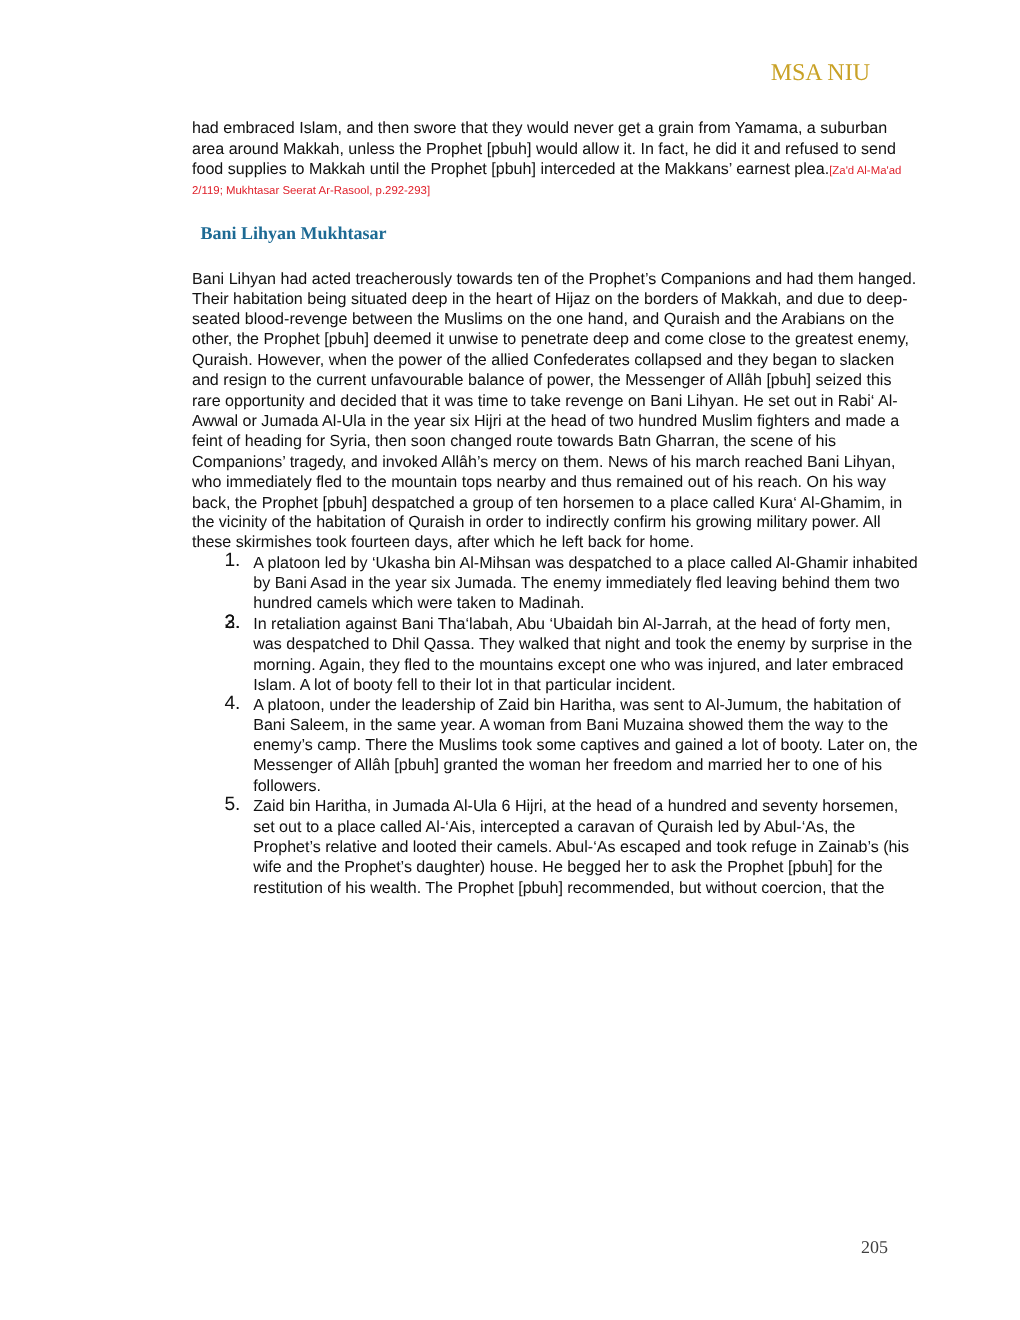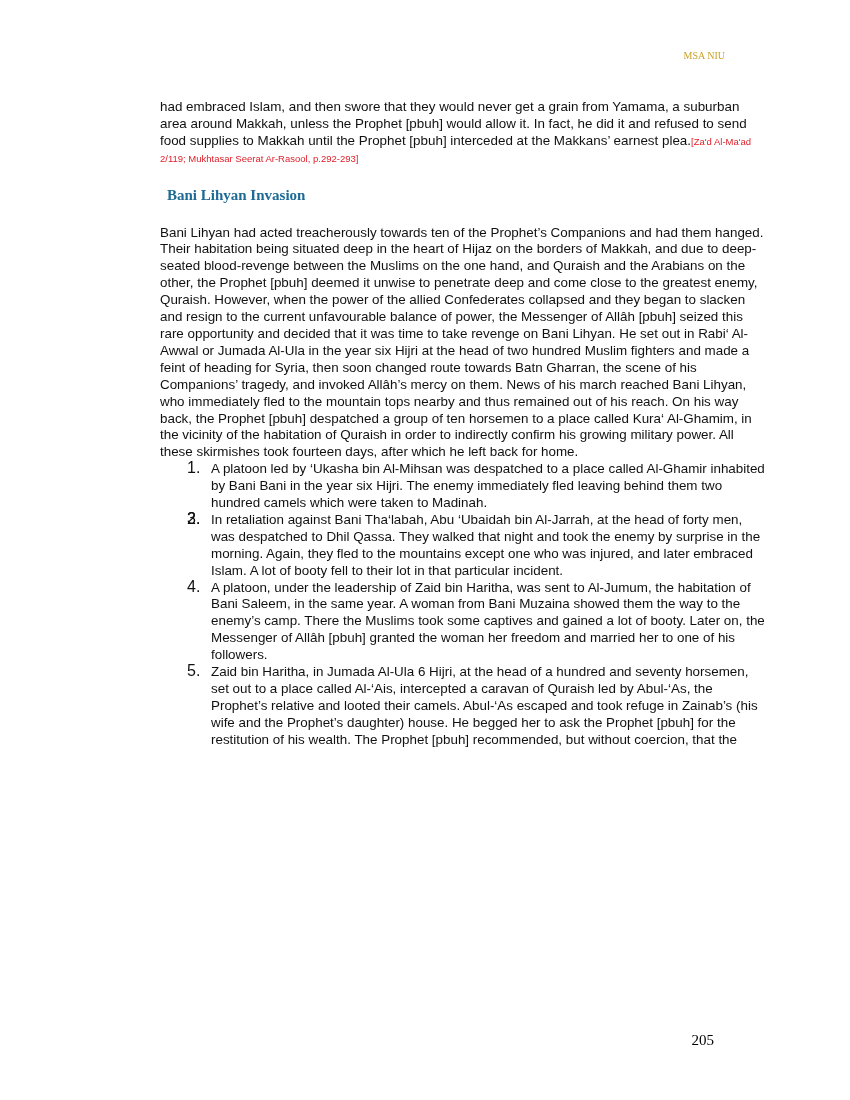--- a/index.html
+++ b/index.html
@@ -1,53 +1,53 @@
 <!DOCTYPE html>
 <html><head>
 <meta charset="utf-8">
 <style>
   html, body { margin: 0; padding: 0; background: #ffffff; }
   body { width: 850px; height: 1100px; position: relative; overflow: hidden; }
   .header {
     position: absolute; right: 125px; top: 50px;
-    font-family: "Liberation Serif", serif; font-size: 10px; color: #c9a227; text-align: center;
+    font-family: "Liberation Serif", serif; font-size: 20px; color: #c9a227; text-align: center;
   }
   .content {
     position: absolute; left: 124px; top: 99px; width: 605px;
     font-family: "Liberation Sans", sans-serif; font-size: 13.4px; line-height: 16.9px; color: #111111; margin-left: 36px;
   }
   .content p { margin: 0; }
   .cite { color: #e0202a; font-size: 9.5px; line-height: 12px; }
   h2 {
     font-family: "Liberation Serif", serif; font-weight: bold; font-size: 15px;
     color: #1d6a94; margin: 0; padding-left: 7px;
   }
   .h-lihyan { margin-top: 20px; margin-bottom: 21px; }
   .h-exp { margin-top: 20px; margin-bottom: 23px; }
   ol { margin: 0; padding: 0; list-style: none; }
   ol li { position: relative; padding-left: 51px; }
   ol li .num { position: absolute; left: 27px; top: -1px; font-size: 16px; }
   .footer {
-    position: absolute; right: 136px; top: 1032px;
-    font-family: "Liberation Serif", serif; font-size: 15px; color: #000000;
+    position: absolute; right: 110px; top: 1032px;
+    font-family: "Liberation Serif", serif; font-size: 15px; color: #404040;
   }
 </style>
 </head>
 <body>
 
 <div class="header">MSA NIU</div>
 
 <div class="content">
   <p><span>had embraced Islam, and then swore that they would never get a grain from Yamama, a suburban area around Makkah, unless the Prophet [pbuh] would allow it. In fact, he did it and refused to send food supplies to Makkah until the Prophet [pbuh] interceded at the Makkans’ earnest plea.</span><span class="cite">[Za'd Al-Ma'ad 2/119; Mukhtasar Seerat Ar-Rasool, p.292-293]</span></p>
 
-  <h2 class="h-lihyan">Bani Lihyan Invasion</h2>
+  <h2 class="h-lihyan">Bani Lihyan Mukhtasar</h2>
   <p>Bani Lihyan had acted treacherously towards ten of the Prophet’s Companions and had them hanged. Their habitation being situated deep in the heart of Hijaz on the borders of Makkah, and due to deep-seated blood-revenge between the Muslims on the one hand, and Quraish and the Arabians on the other, the Prophet [pbuh] deemed it unwise to penetrate deep and come close to the greatest enemy, Quraish. However, when the power of the allied Confederates collapsed and they began to slacken and resign to the current unfavourable balance of power, the Messenger of Allâh [pbuh] seized this rare opportunity and decided that it was time to take revenge on Bani Lihyan. He set out in Rabi‘ Al-Awwal or Jumada Al-Ula in the year six Hijri at the head of two hundred Muslim fighters and made a feint of heading for Syria, then soon changed route towards Batn Gharran, the scene of his Companions’ tragedy, and invoked Allâh’s mercy on them. News of his march reached Bani Lihyan, who immediately fled to the mountain tops nearby and thus remained out of his reach. On his way back, the Prophet [pbuh] despatched a group of ten horsemen to a place called Kura‘ Al-Ghamim, in the vicinity of the habitation of Quraish in order to indirectly confirm his growing military power. All these skirmishes took fourteen days, after which he left back for home.</p>
 
   <ol>
-    <li><span class="num">1.</span><span>A platoon led by ‘Ukasha bin Al-Mihsan was despatched to a place called Al-Ghamir inhabited by Bani Bani in the year six Hijri. The enemy immediately fled leaving behind them two hundred camels which were taken to Madinah.</span></li>
+    <li><span class="num">1.</span><span>A platoon led by ‘Ukasha bin Al-Mihsan was despatched to a place called Al-Ghamir inhabited by Bani Asad in the year six Jumada. The enemy immediately fled leaving behind them two hundred camels which were taken to Madinah.</span></li>
     <li><span class="num">2.</span></li>
     <li><span class="num">3.</span><span>In retaliation against Bani Tha‘labah, Abu ‘Ubaidah bin Al-Jarrah, at the head of forty men, was despatched to Dhil Qassa. They walked that night and took the enemy by surprise in the morning. Again, they fled to the mountains except one who was injured, and later embraced Islam. A lot of booty fell to their lot in that particular incident.</span></li>
     <li><span class="num">4.</span><span>A platoon, under the leadership of Zaid bin Haritha, was sent to Al-Jumum, the habitation of Bani Saleem, in the same year. A woman from Bani Muzaina showed them the way to the enemy’s camp. There the Muslims took some captives and gained a lot of booty. Later on, the Messenger of Allâh [pbuh] granted the woman her freedom and married her to one of his followers.</span></li>
     <li><span class="num">5.</span><span>Zaid bin Haritha, in Jumada Al-Ula 6 Hijri, at the head of a hundred and seventy horsemen, set out to a place called Al-‘Ais, intercepted a caravan of Quraish led by Abul-‘As, the Prophet’s relative and looted their camels. Abul-‘As escaped and took refuge in Zainab’s (his wife and the Prophet’s daughter) house. He begged her to ask the Prophet [pbuh] for the restitution of his wealth. The Prophet [pbuh] recommended, but without coercion, that the</span></li>
   </ol>
 </div>
 
 <div class="footer">205</div>
 
 </body></html>

